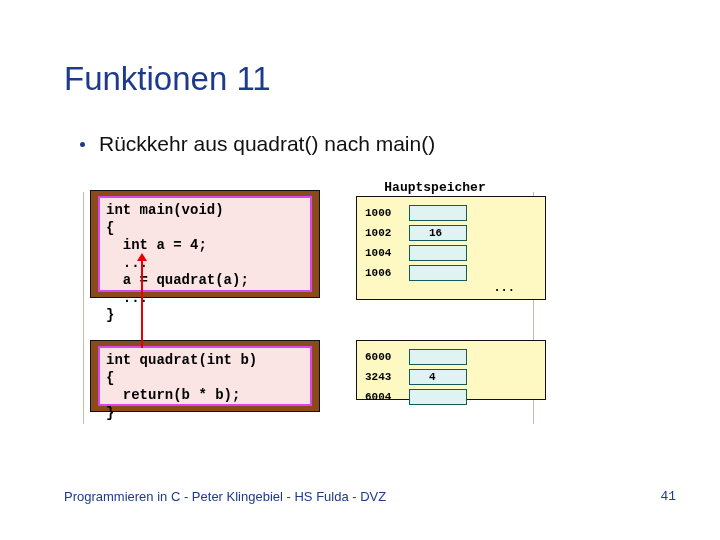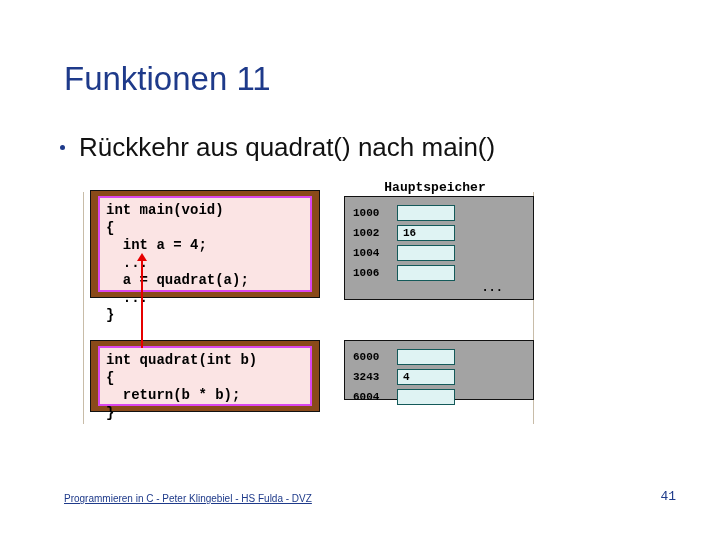--- a/index.html
+++ b/index.html
@@ -16,24 +16,24 @@
     position: absolute;
     top: 60px;
     left: 64px;
     font-size: 33px;
     color: #1e3a8a;
     font-weight: 400;
   }
   .bullet-row {
     position: absolute;
     top: 132px;
-    left: 60px;
+    left: 80px;
     display: flex;
     align-items: center;
-    font-size: 26px;
+    font-size: 21px;
     color: #111;
   }
   .bullet-dot {
     width: 5px;
     height: 5px;
     border-radius: 50%;
     background: #1e3a8a;
     margin-right: 14px;
   }
   .diagram {
@@ -97,23 +97,23 @@
   }
   .mem-title {
     font-family: "Courier New", monospace;
     font-size: 13px;
     font-weight: bold;
     text-align: center;
     margin-bottom: 2px;
   }
   .mem-panel {
     position: absolute;
-    left: 4px;
+    left: 16px;
     width: 190px;
-    background: #a3a3a3;
+    background: #fef9c3;
     border: 1px solid #111;
   }
   .mem-top { top: 16px; height: 104px; }
   .mem-bot { top: 160px; height: 60px; }
   .mem-row {
     display: flex;
     align-items: center;
     height: 20px;
     font-family: "Courier New", monospace;
     font-size: 11px;
@@ -124,21 +124,21 @@
   .mem-bot .mem-row:first-child { margin-top: 6px; }
   .mem-addr {
     width: 52px;
     padding-left: 8px;
   }
   .mem-cell {
     width: 58px;
     height: 16px;
     background: #dff3f3;
     border: 1px solid #145a5a;
-    padding-left: 5px;
+    padding-left: 19px;
     line-height: 14px;
   }
   .mem-ellipsis {
     position: absolute;
     right: 30px;
     bottom: 4px;
     font-family: "Courier New", monospace;
     font-size: 12px;
     font-weight: bold;
     color: #000;
@@ -149,23 +149,22 @@
     width: 1px;
     height: 232px;
     background: #c8bca8;
   }
   .vrule.left { left: -7px; }
   .vrule.right { left: 443px; }
   .footer-left {
     position: absolute;
     left: 64px;
     bottom: 36px;
-    font-size: 10px;
+    font-size: 13px;
     color: #1e3a8a;
-    text-decoration: underline;
   }
   .footer-right {
     position: absolute;
     right: 44px;
     bottom: 36px;
     font-size: 13px;
     color: #1e3a8a;
     font-family: Liberation Mono, monospace;
   }
 </style>

